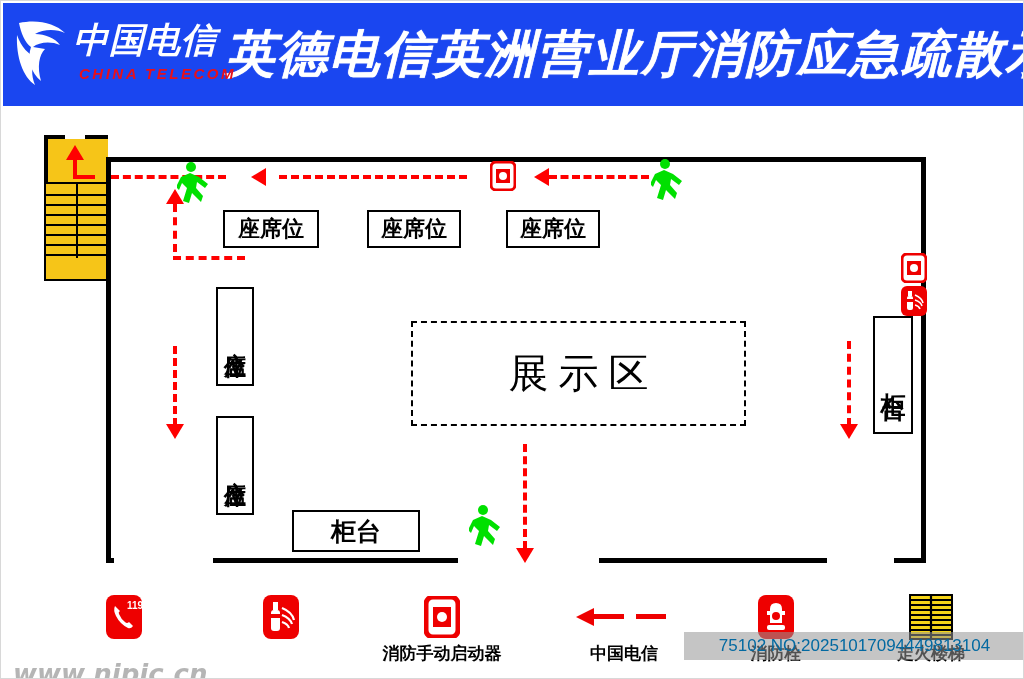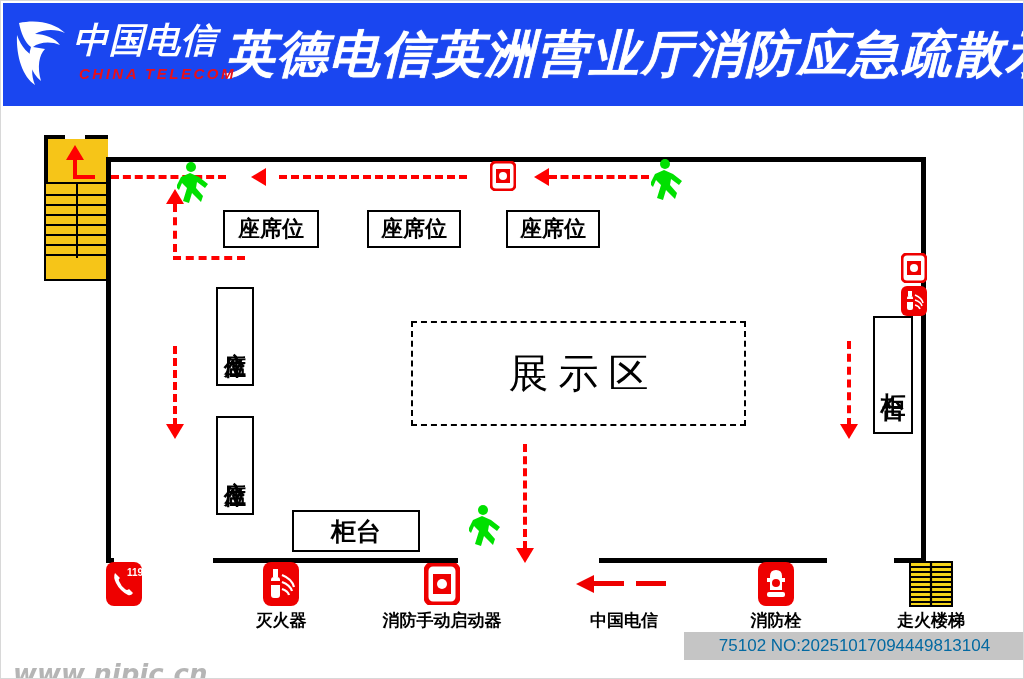--- a/index.html
+++ b/index.html
@@ -199,21 +199,21 @@
   .icon-sq {
     position: absolute;
   }
   .runner {
     position: absolute;
   }
 
   
   #legend {
     position: absolute;
-    left: 0; top: 552px;
+    left: 0; top: 585px;
     width: 1024px; height: 92px;
   }
   .legend-item {
     position: absolute;
     width: 150px;
     text-align: center;
     top: 8px;
   }
   .legend-icon {
     height: 46px;
@@ -414,21 +414,20 @@
     <div class="legend-item" style="left:205px;">
       <div class="legend-icon">
         <svg width="36" height="44" viewBox="0 0 36 44">
           <rect x="0" y="0" width="36" height="44" rx="8" fill="#ee0000"></rect>
           <rect x="8" y="15" width="9" height="21" rx="3" fill="#ffffff"></rect>
           <rect x="10" y="7" width="5" height="8" fill="#ffffff"></rect>
           <rect x="8" y="19" width="9" height="4" fill="#ee0000"></rect>
           <path d="M19 13 q10 4 12 12 M19 20 q8 3 10 9 M19 27 q6 2 7 6" stroke="#ffffff" stroke-width="2.2" fill="none"></path>
         </svg>
       </div>
-      <div class="legend-label">灭火器</div>
     </div>
 
     <div class="legend-item" style="left:366px;">
       <div class="legend-icon">
         <svg width="36" height="42" viewBox="0 0 36 42">
           <rect x="2" y="1" width="32" height="40" rx="7" fill="#ffffff" stroke="#ee0000" stroke-width="5"></rect>
           <rect x="9" y="11" width="18" height="20" fill="#ee0000"></rect>
           <circle cx="18" cy="21" r="5" fill="#ffffff"></circle>
         </svg>
       </div>

